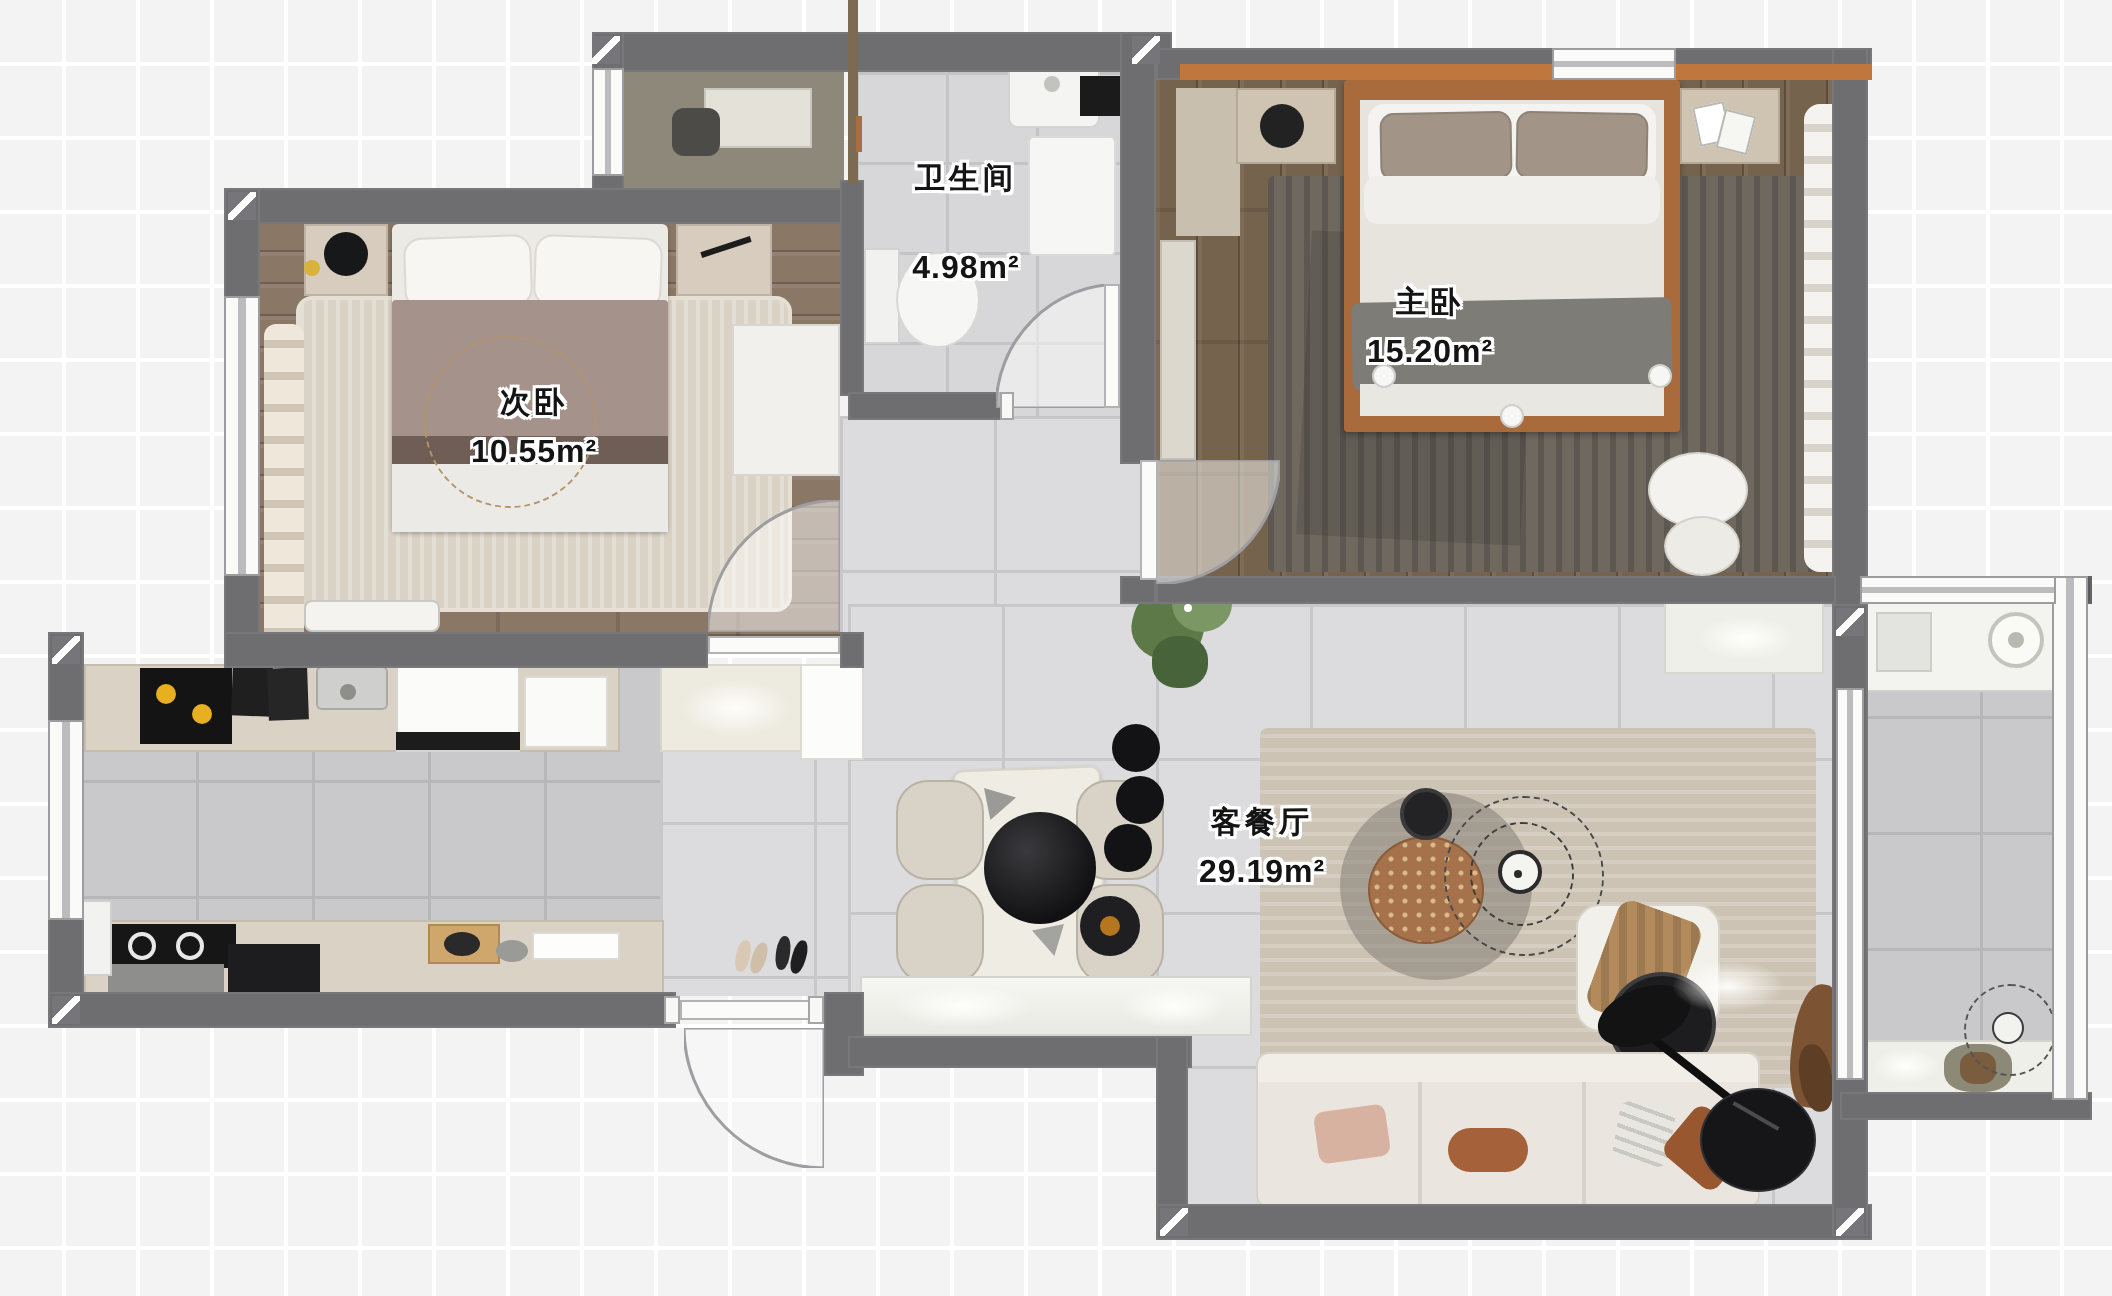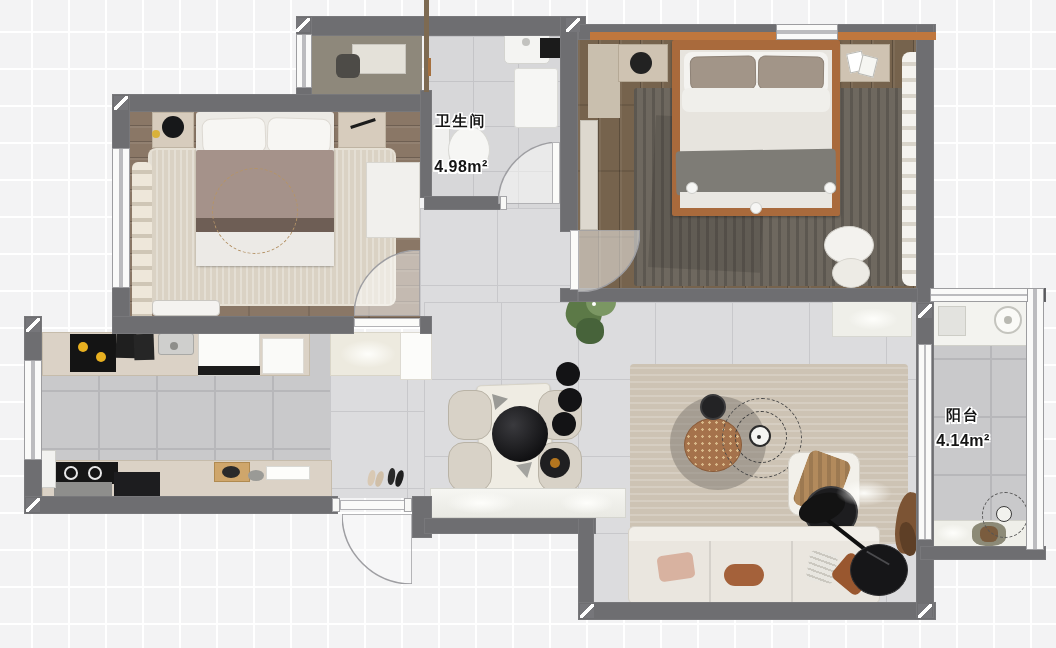--- a/index.html
+++ b/index.html
@@ -283,22 +283,30 @@
   <div class="door" style="left:342px;top:514px;">
     <svg width="70" height="70" viewBox="0 0 70 70">
         <path d="M70,0 L0,0 A70,70 0 0 0 70,70 Z" fill="rgba(253,253,251,0.35)" stroke="#9e9ea2" stroke-width="1.5"></path>
       </svg>
   </div>
   <div class="jamb" style="left:332px;top:498px;width:8px;height:14px;z-index:27;"></div>
   <div class="jamb" style="left:404px;top:498px;width:8px;height:14px;z-index:27;"></div>
   <div class="jamb" style="left:500px;top:196px;width:7px;height:14px;z-index:27;"></div>
 
 
-  <div class="label gap-lg" style="left:406px;top:80px;margin-top:32px;">
+  <div class="label gap-lg" style="left:428px;top:80px;">
     <div class="rname">卫生间</div>
     <div class="rarea">4.98m²</div>
   </div>
-  <div class="label" style="left:908px;top:406px;">
-    <div class="rname">阳台</div>
-    <div class="rarea">4.14m²</div>
+  <div class="label" style="left:660px;top:142px;">
+    <div class="rname">主卧</div>
+    <div class="rarea">15.20m²</div>
+  </div>
+  <div class="label" style="left:212px;top:192px;">
+    <div class="rname">次卧</div>
+    <div class="rarea">10.55m²</div>
+  </div>
+  <div class="label" style="left:576px;top:402px;">
+    <div class="rname">客餐厅</div>
+    <div class="rarea">29.19m²</div>
   </div>
 
 </div>
 
 </body></html>

